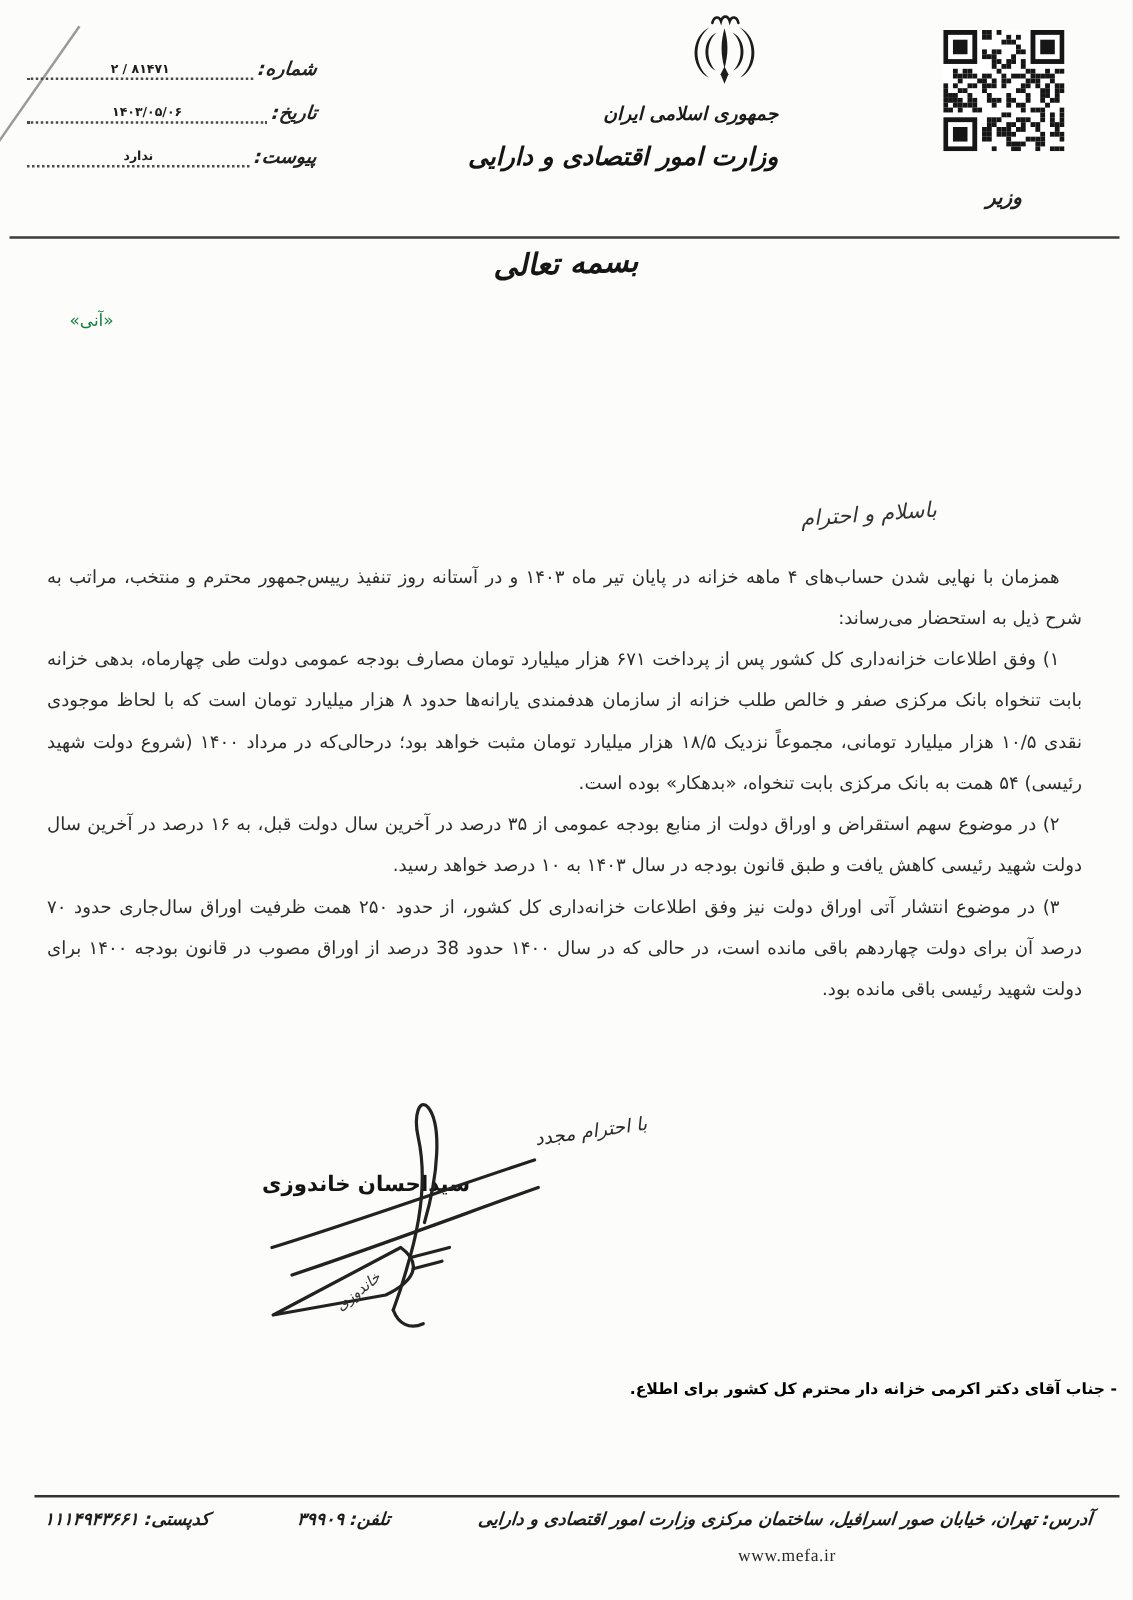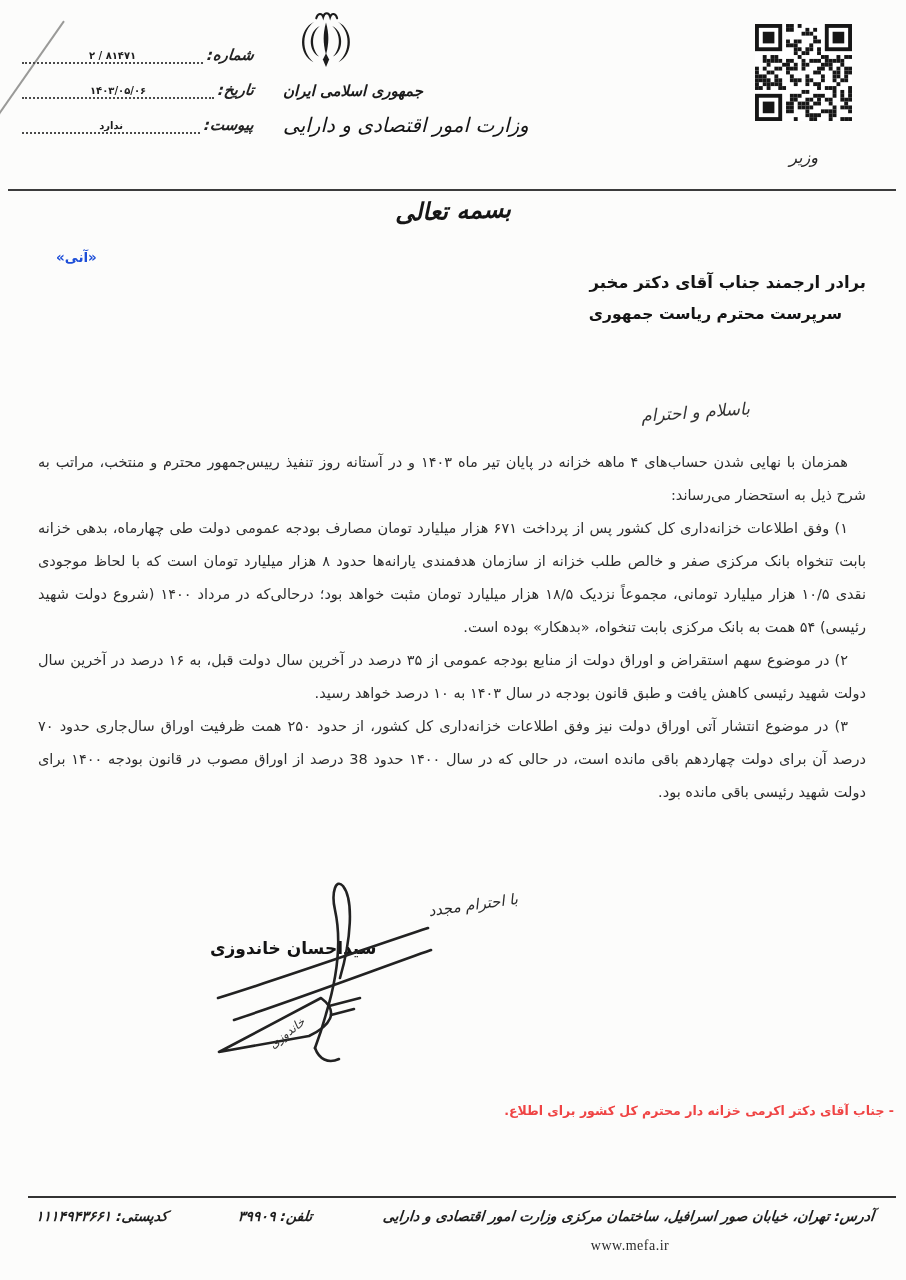--- a/index.html
+++ b/index.html
@@ -11,52 +11,52 @@
   .corner-artifact{position:absolute; left:-6px; top:120px; width:122px; height:2px;
     background:#9a9a98; transform:rotate(-55deg); transform-origin:left center;}
   
   .ref-block{position:absolute; left:22px; top:46px; width:232px;}
   .ref-row{display:flex; align-items:flex-end; margin-bottom:17px;}
   .ref-label{font-style:italic; font-weight:bold; font-size:15px; color:#222;
     white-space:nowrap; margin-left:4px; transform:skewX(-6deg);}
   .ref-value{flex:1; text-align:center; font-size:10px; font-weight:600; color:#1d1d1d;
     border-bottom:2px dotted #4a4a4a; padding-bottom:1px; unicode-bidi:isolate;}
   .org-block{position:absolute; left:50%; top:10px; transform:translateX(-50%);
-    width:340px; text-align:left;}
+    width:340px; text-align:right;}
   .emblem{width:86px; height:64px; display:inline-block;}
   .org-country{margin-top:4px; font-size:15px; font-weight:600; font-style:italic; color:#1b1b1b;}
-  .org-ministry{margin-top:13px; font-size:20px; font-weight:normal; font-style:italic; color:#141414;}
+  .org-ministry{margin-top:13px; font-size:20px; font-weight:bold; font-style:italic; color:#141414;}
   .qr-block{position:absolute; right:54px; top:24px; width:97px; text-align:center;}
   .qr-code{width:97px; height:97px; display:block; background:#fff;}
-  .qr-caption{margin-top:27px; font-size:16px; font-weight:400; font-style:italic; color:#222;}
+  .qr-caption{margin-top:27px; font-size:16px; font-weight:700; font-style:italic; color:#222;}
   .rule-top{position:absolute; top:189px; left:8px; right:10px; border-top:2px solid #3c3c3c;}
   
   .basmala{position:absolute; top:197px; left:0; right:0; text-align:center;
     font-size:24px; font-weight:600; font-style:italic; color:#161616; transform:rotate(-2deg);}
-  .priority{position:absolute; left:56px; top:249px; font-size:13.5px; font-weight:bold; color:#1d4ed8;}
+  .priority{position:absolute; left:56px; top:249px; font-size:13.5px; font-weight:normal; color:#15803d;}
   .recipient{position:absolute; right:40px; top:273px; text-align:right;}
   .recipient-line1{font-size:16.5px; font-weight:bold; color:#141414;}
   .recipient-line2{font-size:15.5px; font-weight:bold; color:#141414; margin-top:13px; margin-left:0; margin-right:24px;}
   .subject{position:absolute; right:246px; top:355px; font-size:15.5px; font-weight:bold; color:#141414;}
   .salutation{position:absolute; right:156px; top:402px; font-size:17px; font-style:italic;
     color:#333; transform:rotate(-4deg); letter-spacing:1px;}
   
   .body{position:absolute; top:446px; right:40px; left:38px; direction:rtl;
     text-align:justify; font-size:14.5px; line-height:33px; color:#2d2d2d;}
   .body p{margin:0; text-indent:18px;}
   
   .sign-off{position:absolute; right:388px; top:896px; font-size:15px; font-style:italic;
     color:#2a2a2a; transform:rotate(-8deg); letter-spacing:1px;}
   .signatory{position:absolute; left:210px; top:938px; font-size:17px; font-weight:bold; color:#141414;}
   .signature-scrawl{position:absolute; left:188px; top:878px; width:285px; height:205px;}
   .signature-note{position:absolute; left:266px; top:1026px; font-size:12px; font-style:italic;
     color:#333; transform:rotate(-38deg);}
   
   .cc{position:absolute; right:12px; top:1097px; text-align:center; font-size:12.5px;
-    font-weight:600; line-height:27px; color:#ef4444;}
+    font-weight:600; line-height:27px; color:#000000;}
   .rule-bottom{position:absolute; top:1196px; left:28px; right:10px; border-top:2px solid #333;}
   .footer-row{position:absolute; top:1208px; right:32px; left:36px; display:flex;
     justify-content:space-between; align-items:baseline; font-size:14px; font-weight:600;
     font-style:italic; color:#1d1d1d;}
   .footer-item{transform:skewX(-5deg); white-space:nowrap;}
   .website{position:absolute; left:570px; top:1238px; width:120px; text-align:center;
     font-family:Liberation Serif, serif; font-size:14px; color:#2a2a2a; direction:ltr; letter-spacing:.5px;}
 </style>
 </head>
 <body>
@@ -307,24 +307,20 @@
           <rect x="8" y="80" width="12" height="12" fill="#161616"></rect>
         </svg></div>
     <div class="qr-caption">وزیر</div>
   </div>
 
   <div class="rule-top"></div>
 
   <div class="basmala">بسمه تعالی</div>
   <div class="priority">«آنی»</div>
 
-  <div class="recipient">
-    <div class="recipient-line1">برادر ارجمند جناب آقای دکتر مخبر</div>
-    <div class="recipient-line2">سرپرست محترم ریاست جمهوری</div>
-  </div>
 
   <div class="salutation">باسلام و احترام</div>
 
   <div class="body">
     <p>همزمان با نهایی شدن حساب‌های ۴ ماهه خزانه در پایان تیر ماه ۱۴۰۳ و در آستانه روز تنفیذ رییس‌جمهور محترم و منتخب، مراتب به شرح ذیل به استحضار می‌رساند:</p>
     <p>۱) وفق اطلاعات خزانه‌داری کل کشور پس از پرداخت ۶۷۱ هزار میلیارد تومان مصارف بودجه عمومی دولت طی چهارماه، بدهی خزانه بابت تنخواه بانک مرکزی صفر و خالص طلب خزانه از سازمان هدفمندی یارانه‌ها حدود ۸ هزار میلیارد تومان است که با لحاظ موجودی نقدی ۱۰/۵ هزار میلیارد تومانی، مجموعاً نزدیک ۱۸/۵ هزار میلیارد تومان مثبت خواهد بود؛ درحالی‌که در مرداد ۱۴۰۰ (شروع دولت شهید رئیسی) ۵۴ همت به بانک مرکزی بابت تنخواه، «بدهکار» بوده است.</p>
     <p>۲) در موضوع سهم استقراض و اوراق دولت از منابع بودجه عمومی از ۳۵ درصد در آخرین سال دولت قبل، به ۱۶ درصد در آخرین سال دولت شهید رئیسی کاهش یافت و طبق قانون بودجه در سال ۱۴۰۳ به ۱۰ درصد خواهد رسید.</p>
     <p>۳) در موضوع انتشار آتی اوراق دولت نیز وفق اطلاعات خزانه‌داری کل کشور، از حدود ۲۵۰ همت ظرفیت اوراق سال‌جاری حدود ۷۰ درصد آن برای دولت چهاردهم باقی مانده است، در حالی که در سال ۱۴۰۰ حدود 38 درصد از اوراق مصوب در قانون بودجه ۱۴۰۰ برای دولت شهید رئیسی باقی مانده بود.</p>
   </div>
 

